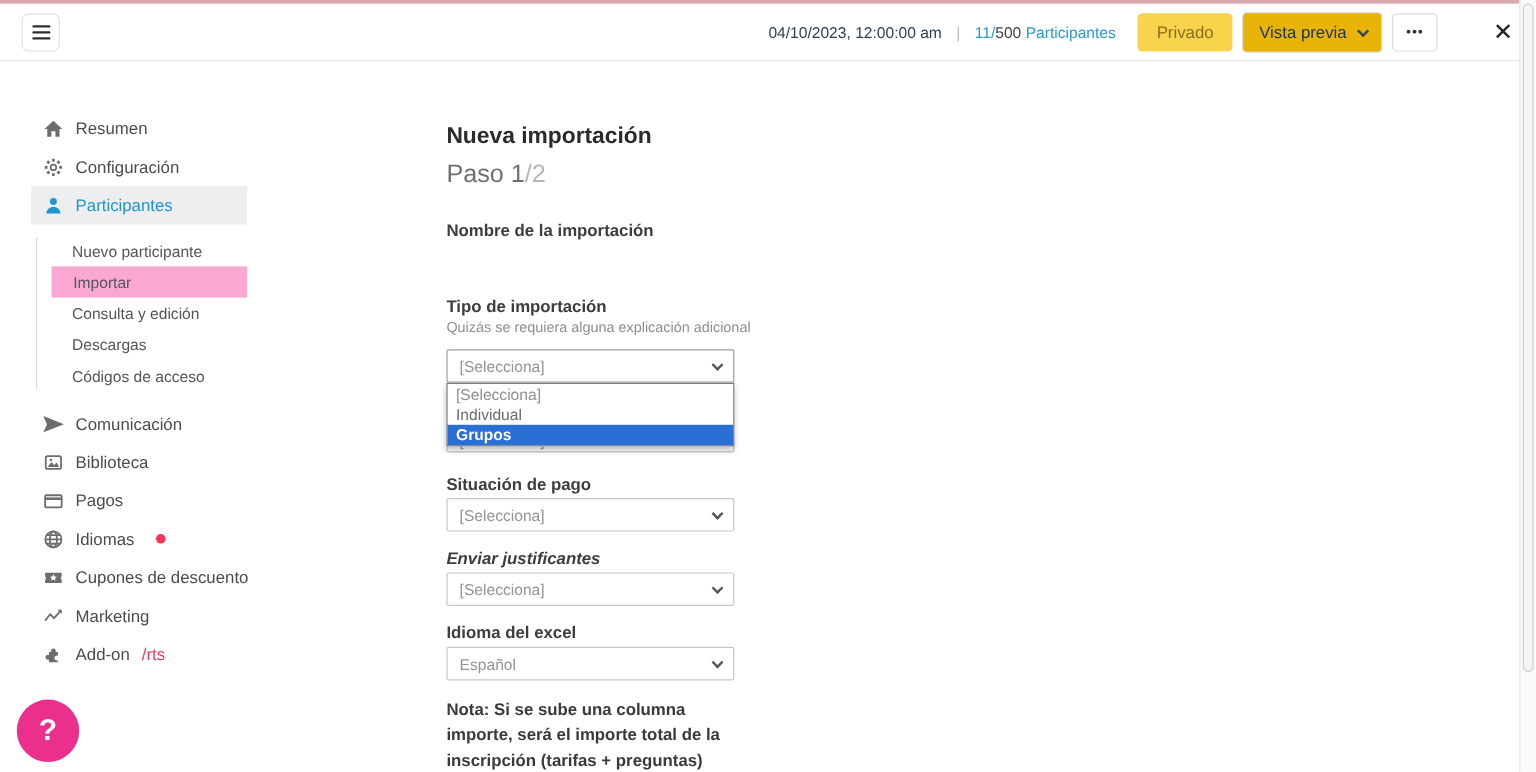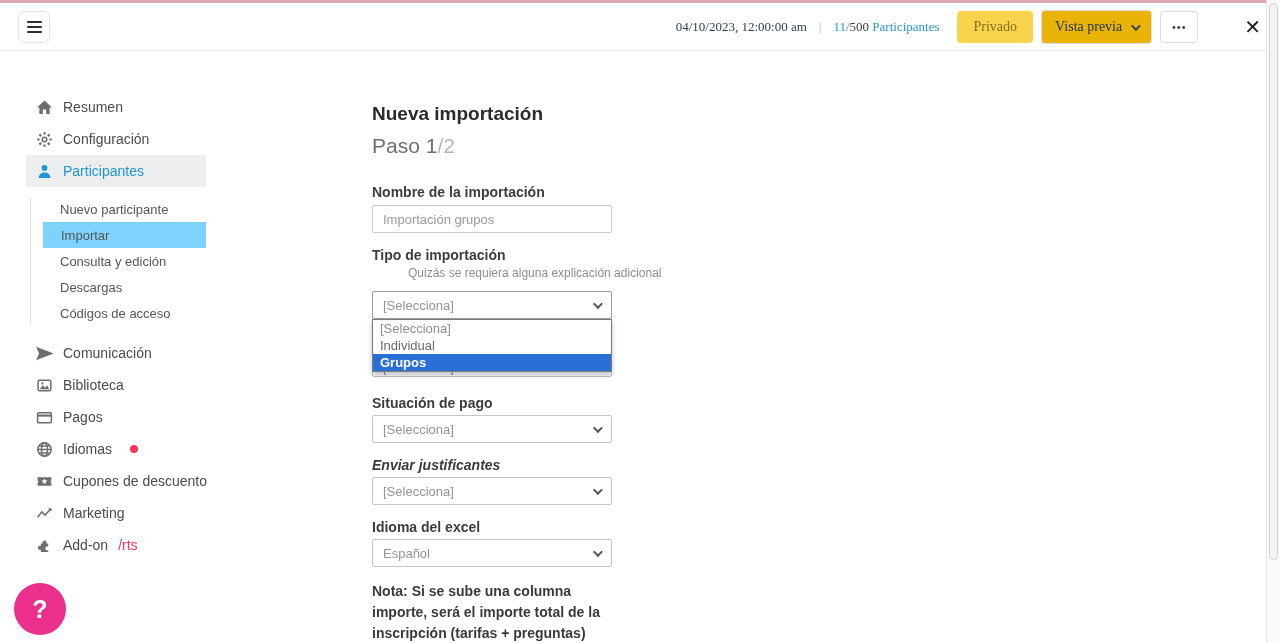--- a/index.html
+++ b/index.html
@@ -8,51 +8,51 @@
   .app { position:relative; width:1280px; height:643px; background:#fff; overflow:hidden; }
 
   
   .accent-bar { position:absolute; top:0; left:0; width:100%; height:3px; background:#d9a7b0; z-index:20; }
 
   
   .header { position:absolute; top:3px; left:0; width:100%; height:48px; background:#fff; border-bottom:1px solid #e8e8e8; z-index:10; }
   .hamburger-btn { position:absolute; left:18px; top:8px; width:32px; height:32px; border:1px solid #e3e3e3; border-radius:6px; background:#fff; display:flex; flex-direction:column; justify-content:center; align-items:center; gap:3px; cursor:pointer; }
   .hamburger-btn .bar { width:15px; height:2px; background:#2e2e2e; border-radius:1px; }
   .header-title { position:absolute; left:66px; top:0; height:48px; display:flex; align-items:center; font-size:14px; font-weight:700; color:#20364b; }
-  .header-right { position:absolute; right:19px; top:0; height:48px; display:flex; align-items:center;font-family:Liberation Serif, serif; }
+  .header-right { position:absolute; right:19px; top:0; height:48px; display:flex; align-items:center; }
   .h-date { font-size:13px; color:#2c3e50; }
   .h-sep { font-size:13px; color:#b9b9b9; margin:0 12px; }
   .h-participants { font-size:13px; color:#2b98d6; cursor:pointer; }
   .h-participants .total { color:#404040; }
   .badge-privado { margin-left:18px; background:#f7d44c; color:#8a6d1c; font-size:14px; padding:8px 16px; border-radius:4px; cursor:pointer; }
   .btn-preview { margin-left:8px; background:#eab308; border:1px solid #ddd; border-radius:4px; color:#20364b; font-size:14px; padding:8px 13px; display:flex; align-items:center; gap:9px; cursor:pointer; }
   .chev { display:inline-block; width:7px; height:7px; border-right:2px solid #33465a; border-bottom:2px solid #33465a; transform:rotate(45deg) translateY(-2px); }
   .btn-more { margin-left:8px; background:#fff; border:1px solid #ddd; border-radius:4px; width:38px; height:32px; display:flex; align-items:center; justify-content:center; font-size:11px; font-weight:700; letter-spacing:1px; color:#333; cursor:pointer; }
   .btn-close { margin-left:46px; font-size:20px; color:#222; cursor:pointer; line-height:1; }
 
   
   .nav { position:absolute; left:26px; top:91px; width:180px; z-index:2; }
   .nav-item { height:32px; display:flex; align-items:center; gap:10px; padding-left:10px; font-size:14px; color:#4b4b4d; cursor:pointer; white-space:nowrap; }
   .nav-item.active { background:#eceef0; color:#2095d2; }
   .nav-item svg { flex:0 0 auto; }
   .sub { position:relative; margin-top:9px; margin-bottom:0; }
   .sub::before { content:""; position:absolute; left:4px; top:2px; bottom:2px; width:1px; background:#dcdcdc; }
   .sub-item { height:26px; margin-left:16px; display:flex; align-items:center; padding-left:18px; font-size:13px; color:#54565a; cursor:pointer; white-space:nowrap; }
-  .sub-item.active { background:#7dd3fc;margin-left:17px; }
+  .sub-item.active { background:#f9a8d4;margin-left:17px; }
   .nav-gap { height:11px; }
   .red-dot { display:inline-block; width:8px; height:8px; border-radius:50%; background:#f5365c; margin-left:8px; }
   .addon-suffix { color:#f5365c; }
 
   
   .content { position:absolute; left:372px; top:0; width:320px; height:643px; }
   .page-title { position:absolute; top:103px; left:0; font-size:19px; font-weight:700; color:#2b2b2b; }
   .page-step { position:absolute; top:134px; left:0; font-size:21px; color:#6f6f6f; }
   .page-step .muted { color:#b5b5b5; }
   .f-label { position:absolute; left:0; font-size:14px; font-weight:700; color:#3d3d3d; white-space:nowrap; }
-  .f-help { position:absolute; left:0; font-size:12px; color:#8e8e8e; white-space:nowrap;margin-left:36px; }
+  .f-help { position:absolute; left:0; font-size:12px; color:#8e8e8e; white-space:nowrap; }
   .f-input { position:absolute; left:0; width:240px; height:28px; border:1px solid #ccc; border-radius:2px; padding:0 10px; font-size:13px; color:#9a9a9a; font-family:"Liberation Sans", sans-serif; background:#fff; }
   .f-select { position:absolute; left:0; width:240px; height:28px; border:1px solid #c6c6c6; border-radius:2px; background:#fff; display:flex; align-items:center; padding:0 10px; font-size:13px; color:#949494; cursor:pointer; }
   .f-select .chev { position:absolute; right:11px; top:10px; border-color:#555; }
   .f-select.open { border-color:#9e9e9e; }
   .f-select.clipped { top:350px; height:27px; align-items:flex-end; padding-bottom:1px; z-index:1; }
   .dropdown { position:absolute; top:319px; left:0; width:240px; background:#fff; border:1px solid #7c7c7c; box-shadow:0 3px 5px rgba(0,0,0,0.25); z-index:5; }
   .opt { height:17px; line-height:17px; padding:0 7px; font-size:13px; color:#8f8f8f; cursor:pointer; white-space:nowrap; }
   .opt.mid { color:#6b6b6b; }
   .opt.highlight { background:#2a6fd6; color:#fff; font-weight:700; }
   .f-note { position:absolute; top:581px; left:0; width:258px; font-size:14px; font-weight:700; color:#3a3a3a; line-height:1.5; }
@@ -180,21 +180,20 @@
       <span>Add-on</span>
         <span class="addon-suffix">/rts</span>
     </div>
   </div>
 
   <div class="content">
     <div class="page-title">Nueva importación</div>
     <div class="page-step"><span>Paso 1</span><span class="muted">/2</span></div>
 
     <div class="f-label" style="top:184px;">Nombre de la importación</div>
-    <input class="f-input" style="top: 205px;" value="Importación grupos">
 
     <div class="f-label" style="top:247px;">Tipo de importación</div>
     <div class="f-help" style="top:266px;">Quizás se requiera alguna explicación adicional</div>
     <div class="f-select open" style="top:291px;">
       <span>[Selecciona]</span>
       <span class="chev"></span>
     </div>
 
     <div class="f-select clipped">
       <span>[Selecciona]</span>

